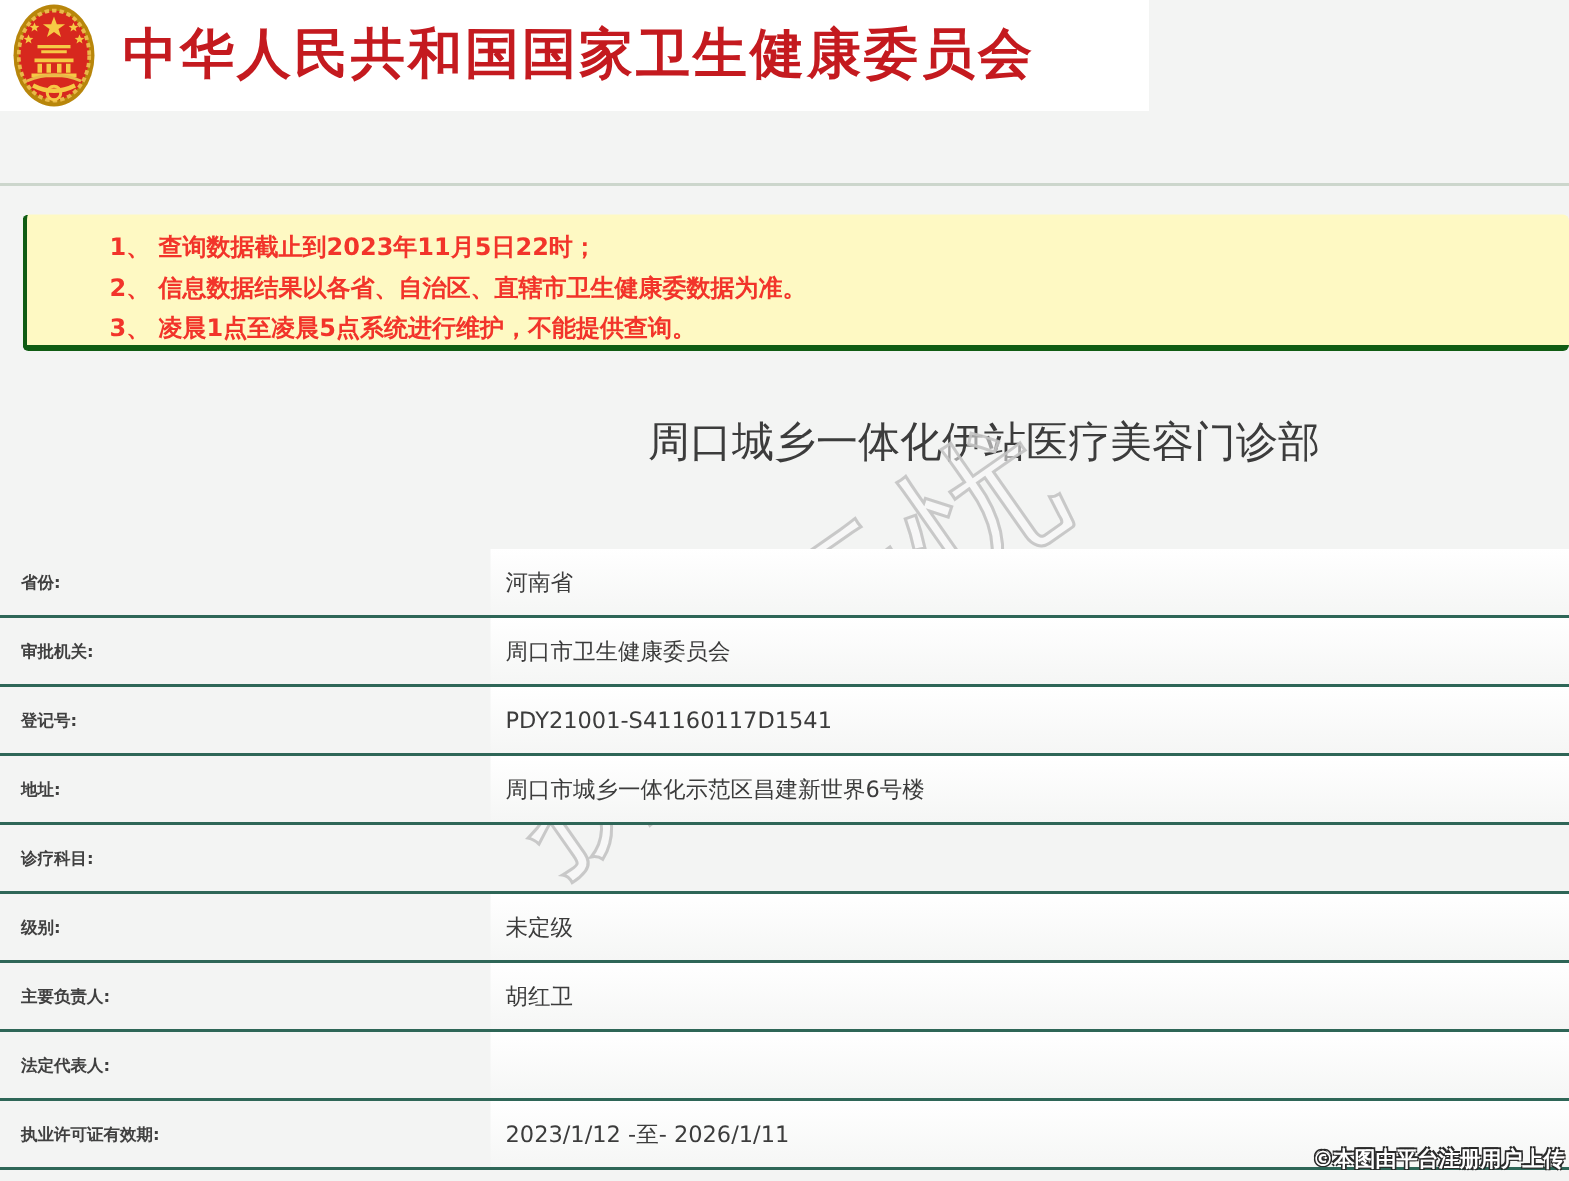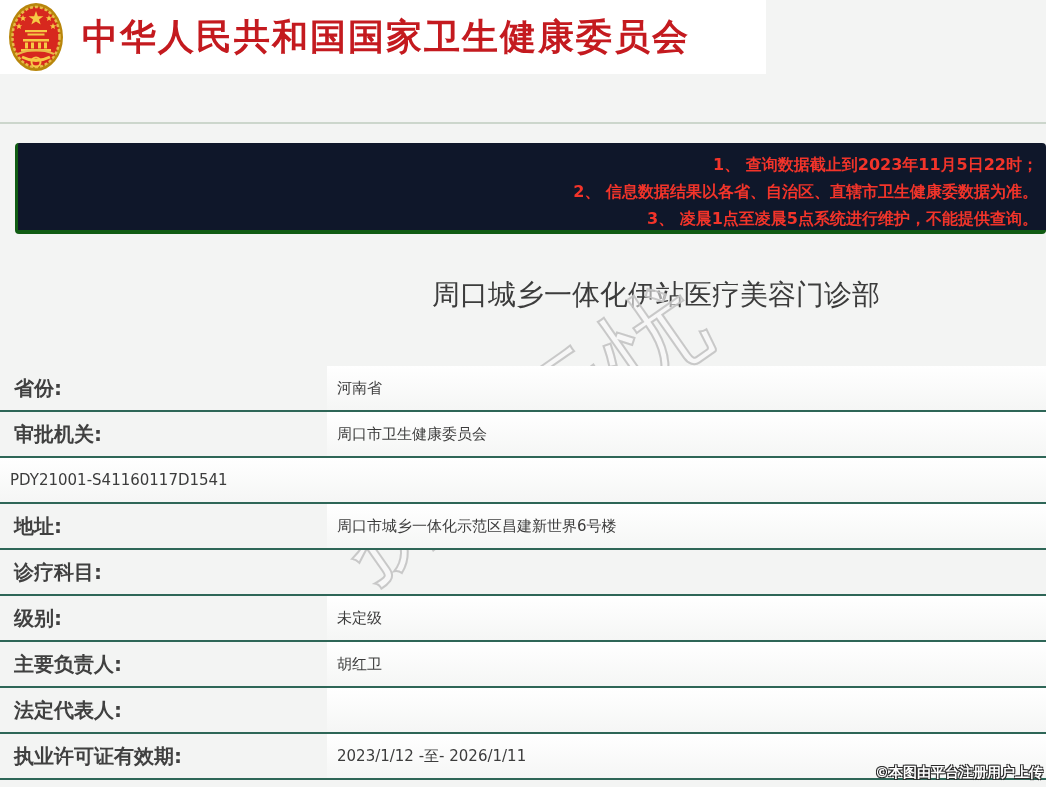--- a/index.html
+++ b/index.html
@@ -19,42 +19,42 @@
     font-size:36px;font-weight:bold;color:#c41a1f;letter-spacing:2px;line-height:40px;white-space:nowrap;
   }
   .header-title-en{
     font-size:13px;font-weight:bold;color:#c8262c;letter-spacing:1.6px;margin-top:3px;white-space:nowrap;
   }
   
   .divider{position:absolute;left:0;top:122px;width:1046px;height:2px;background:#ccd6cc;}
   
   .notice{
     position:absolute;left:15px;top:143px;width:1031px;height:91px;box-sizing:border-box;
-    background:#0f172a;border-left:3px solid #105c13;border-bottom:4px solid #105c13;
-    border-radius:4px;padding:8px 8px 0 55px;text-align:right;
+    background:#fef9c3;border-left:3px solid #105c13;border-bottom:4px solid #105c13;
+    border-radius:4px;padding:8px 8px 0 55px;
   }
   .notice ul{margin:0;padding:0;list-style:none;}
   .notice li{
     font-size:16px;line-height:27px;color:#f2342a;white-space:nowrap;font-weight:bold;
   }
   
   .result-title{
     position:absolute;left:266px;top:270px;width:780px;text-align:center;
     font-size:28px;line-height:50px;color:#3c3c3c;font-weight:normal;margin:0;white-space:nowrap;
   }
   
   .info-table{position:absolute;left:0;top:366px;width:1046px;}
   .info-row{
     display:flex;height:46px;box-sizing:border-box;
     border-bottom:2px solid #2e6657;align-items:stretch;
   }
   .cell-label{
     width:327px;box-sizing:border-box;padding-left:14px;
     display:flex;align-items:center;
-    font-size:20px;font-weight:bold;color:#404040;
+    font-size:11px;font-weight:bold;color:#404040;
   }
   .cell-value{
     flex:1;box-sizing:border-box;padding-left:10px;
     display:flex;align-items:center;
     background:linear-gradient(#ffffff,#f5f6f5);
     font-size:15px;color:#3c3c3c;white-space:nowrap;
   }
   
   .watermark{
     position:absolute;left:290px;top:380px;width:470px;height:100px;
@@ -118,20 +118,21 @@
 <div class="info-table">
     <div class="info-row">
       <div class="cell-label">省份:</div>
       <div class="cell-value">河南省</div>
     </div>
     <div class="info-row">
       <div class="cell-label">审批机关:</div>
       <div class="cell-value">周口市卫生健康委员会</div>
     </div>
     <div class="info-row">
+      <div class="cell-label">登记号:</div>
       <div class="cell-value">PDY21001-S41160117D1541</div>
     </div>
     <div class="info-row">
       <div class="cell-label">地址:</div>
       <div class="cell-value">周口市城乡一体化示范区昌建新世界6号楼</div>
     </div>
     <div class="info-row">
       <div class="cell-label">诊疗科目:</div>
     </div>
     <div class="info-row">

